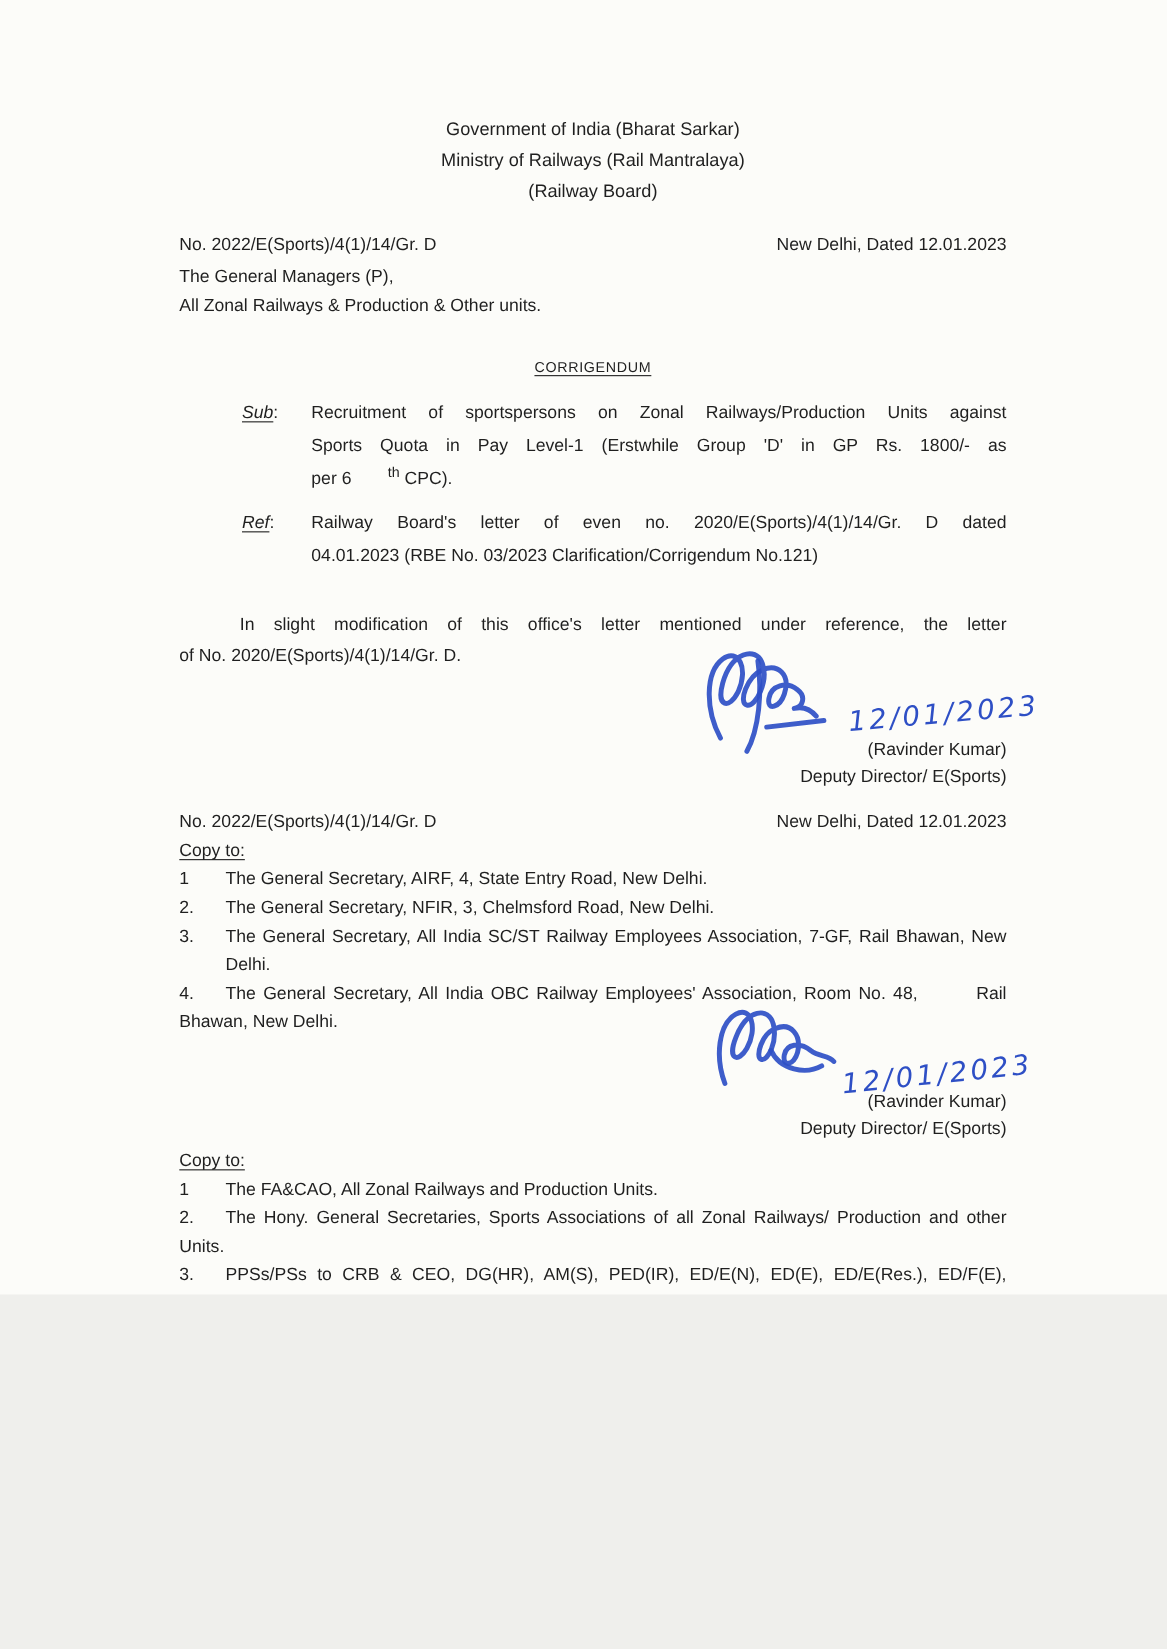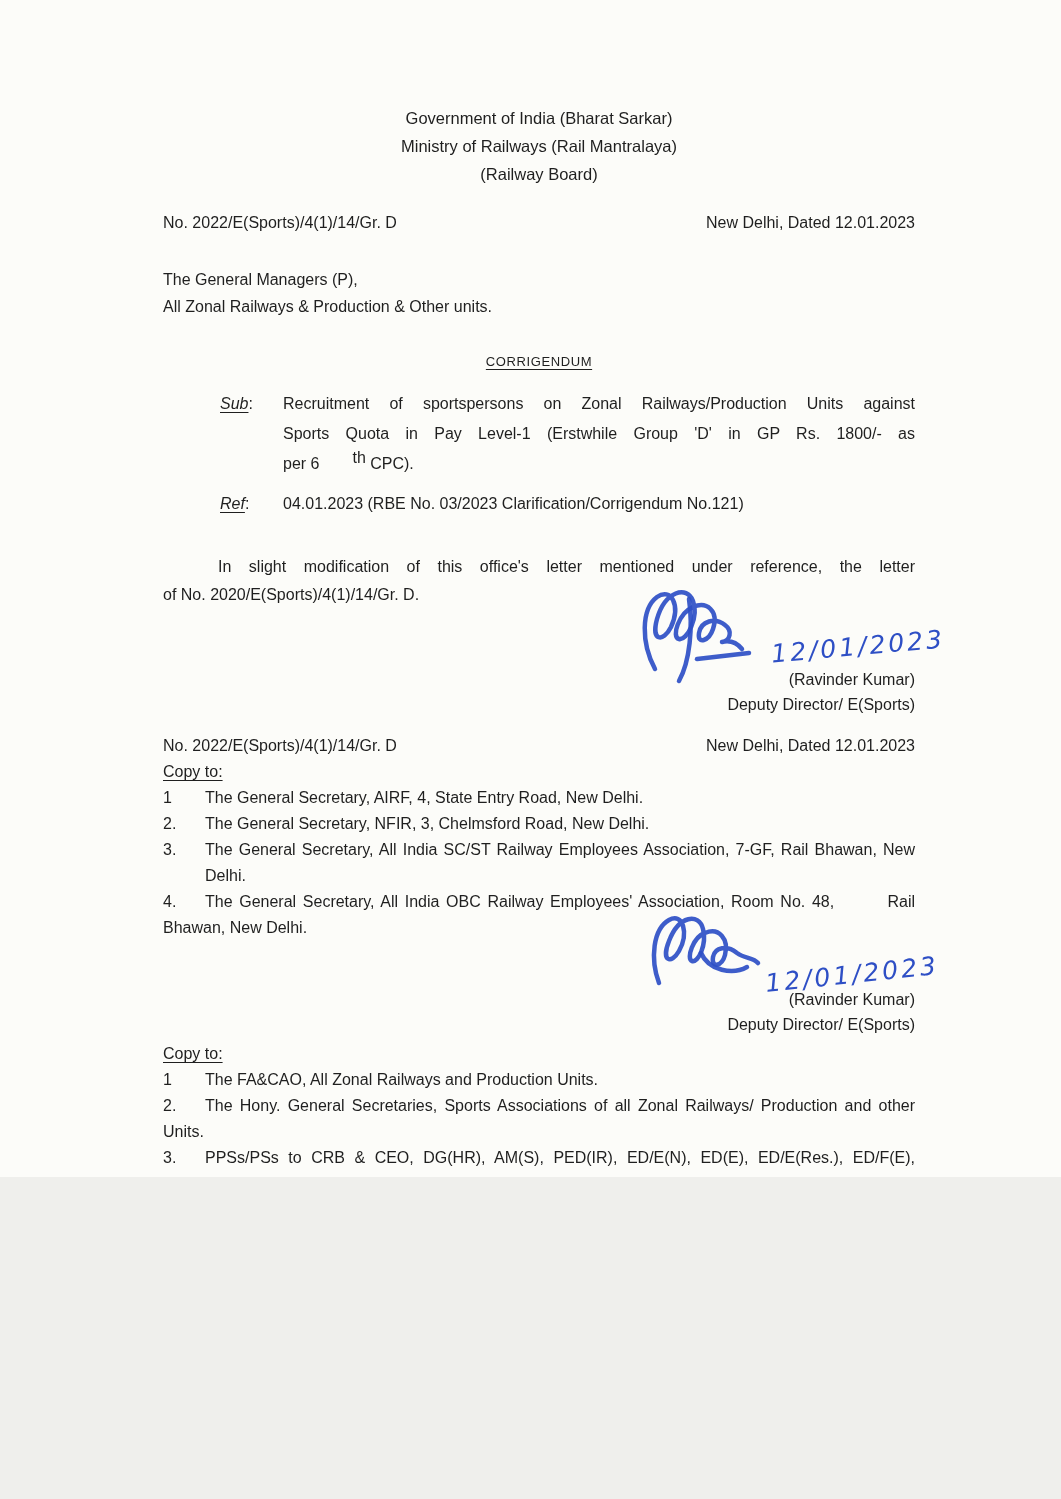--- a/index.html
+++ b/index.html
@@ -22,40 +22,40 @@
     overflow: hidden;
   }
   .center { text-align: center; }
   .doc-header .line { line-height: 28px; font-size: 16.5px; }
   .ref-row {
     display: flex;
     justify-content: space-between;
     margin-top: 22px;
     line-height: 26px;
   }
-  .addressee { margin-top: 30px; }
+  .addressee { margin-top: 2px; }
   .addressee .line { line-height: 27px; }
   .doc-title {
     margin-top: 34px;
     font-size: 13px;
     letter-spacing: 0.6px;
   }
   .doc-title span { text-decoration: underline; text-underline-offset: 3px; }
   .sr-block { display: flex; margin-top: 20px; }
   .sr-label {
     width: 63px;
     margin-left: 57px;
     flex: 0 0 auto;
     line-height: 30px;
   }
   .sr-label .u { text-decoration: underline; text-underline-offset: 3px; font-style: italic; }
   .sr-text { flex: 1 1 auto; }
   .sr-text .line { line-height: 30px; }
   .just { text-align: justify; text-align-last: justify; }
-  sup { font-size: 16px; vertical-align: super; line-height: 0; padding-left: 33px; }
+  sup { font-size: 13px; vertical-align: super; line-height: 0; padding-left: 33px; }
   .body-para { margin-top: 34px; }
   .body-para .line { line-height: 28px; }
   .indent { text-indent: 55px; }
   .sig-block { margin-top: -14px; position: relative; }
   .sig-art {
     position: relative;
     height: 72px;
     width: 360px;
     margin-left: auto;
     pointer-events: none;
@@ -134,20 +134,21 @@
       <div class="line just">Sports Quota in Pay Level-1 (Erstwhile Group 'D' in GP Rs. 1800/- as</div>
       <div class="line"><span>per 6</span><sup>th</sup><span> CPC).</span></div>
     </div>
   </div>
 
   <div class="sr-block" style="margin-top:10px">
     <div class="sr-label">
       <span class="u">Ref</span><span>:</span>
     </div>
     <div class="sr-text">
+      <div class="line just">Railway Board's letter of even no. 2020/E(Sports)/4(1)/14/Gr. D dated</div>
       <div class="line">04.01.2023 (RBE No. 03/2023 Clarification/Corrigendum No.121)</div>
     </div>
   </div>
 
   <div class="body-para">
     <div class="line just indent">In slight modification of this office's letter mentioned under reference, the letter</div>
     <div class="line">of No. 2020/E(Sports)/4(1)/14/Gr. D.</div>
   </div>
 
   <div class="sig-block sig1">

